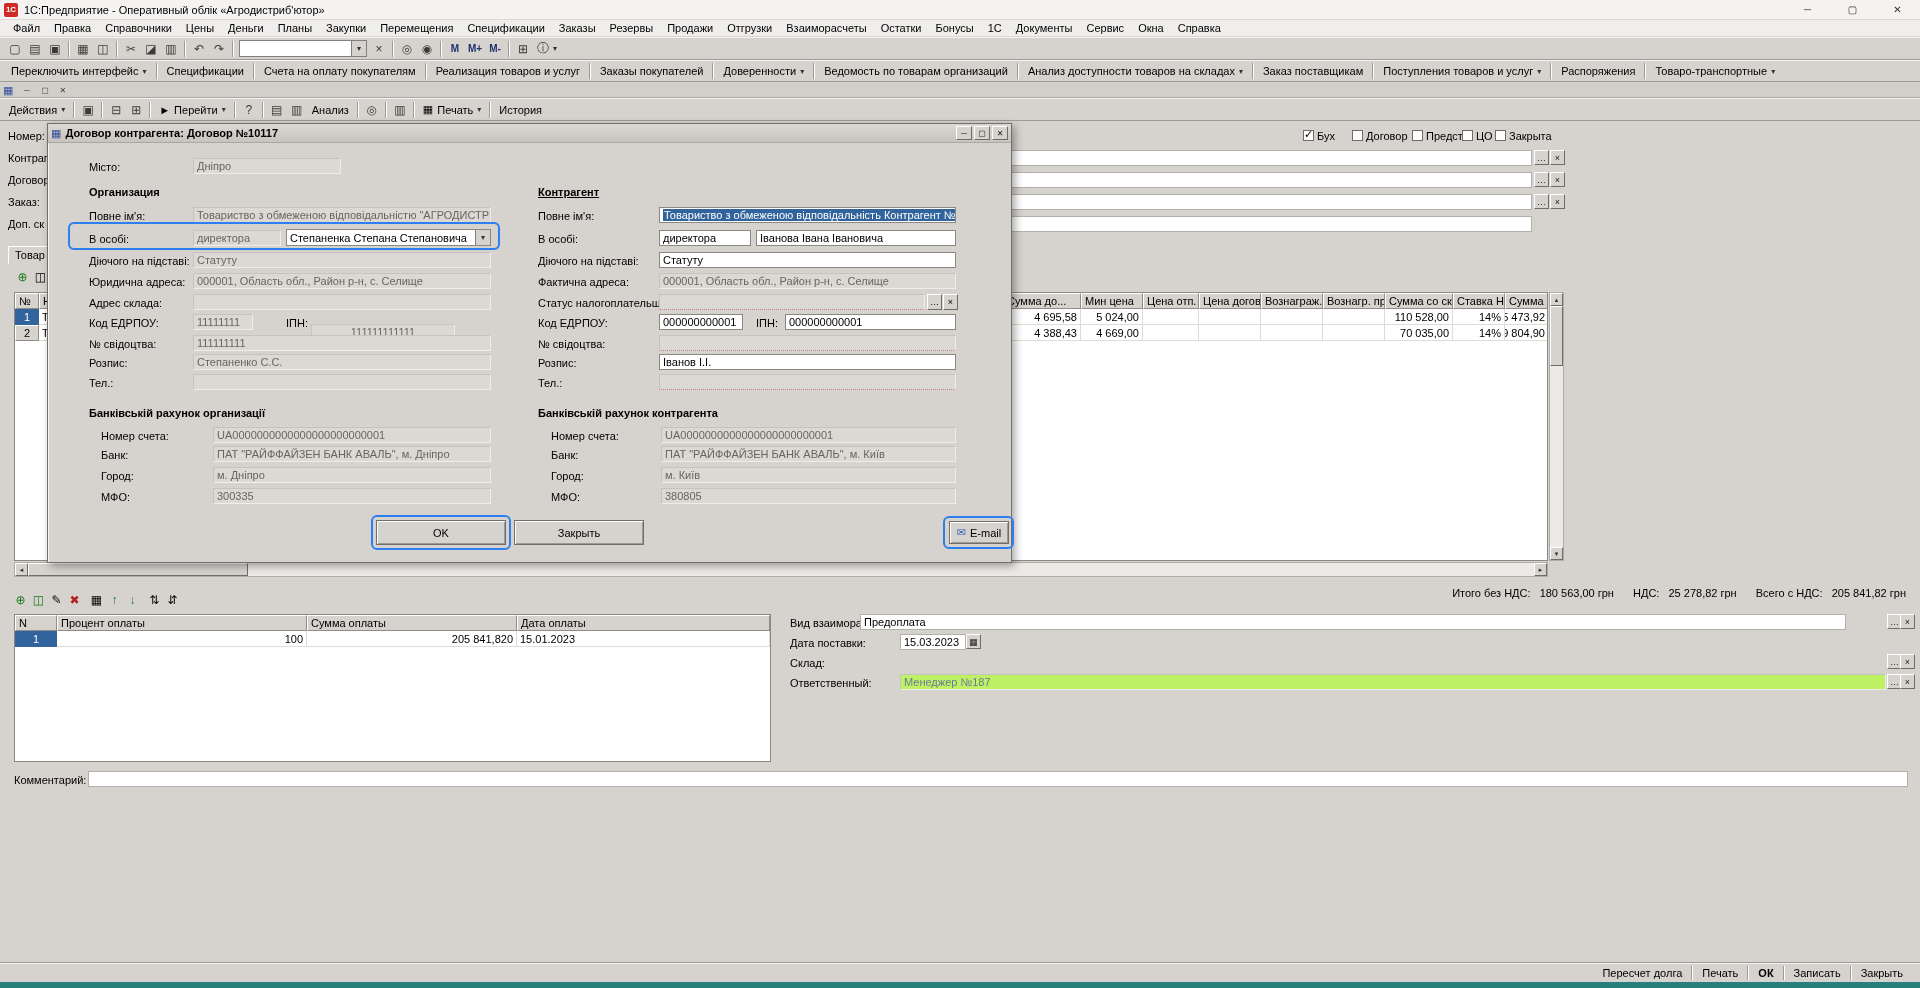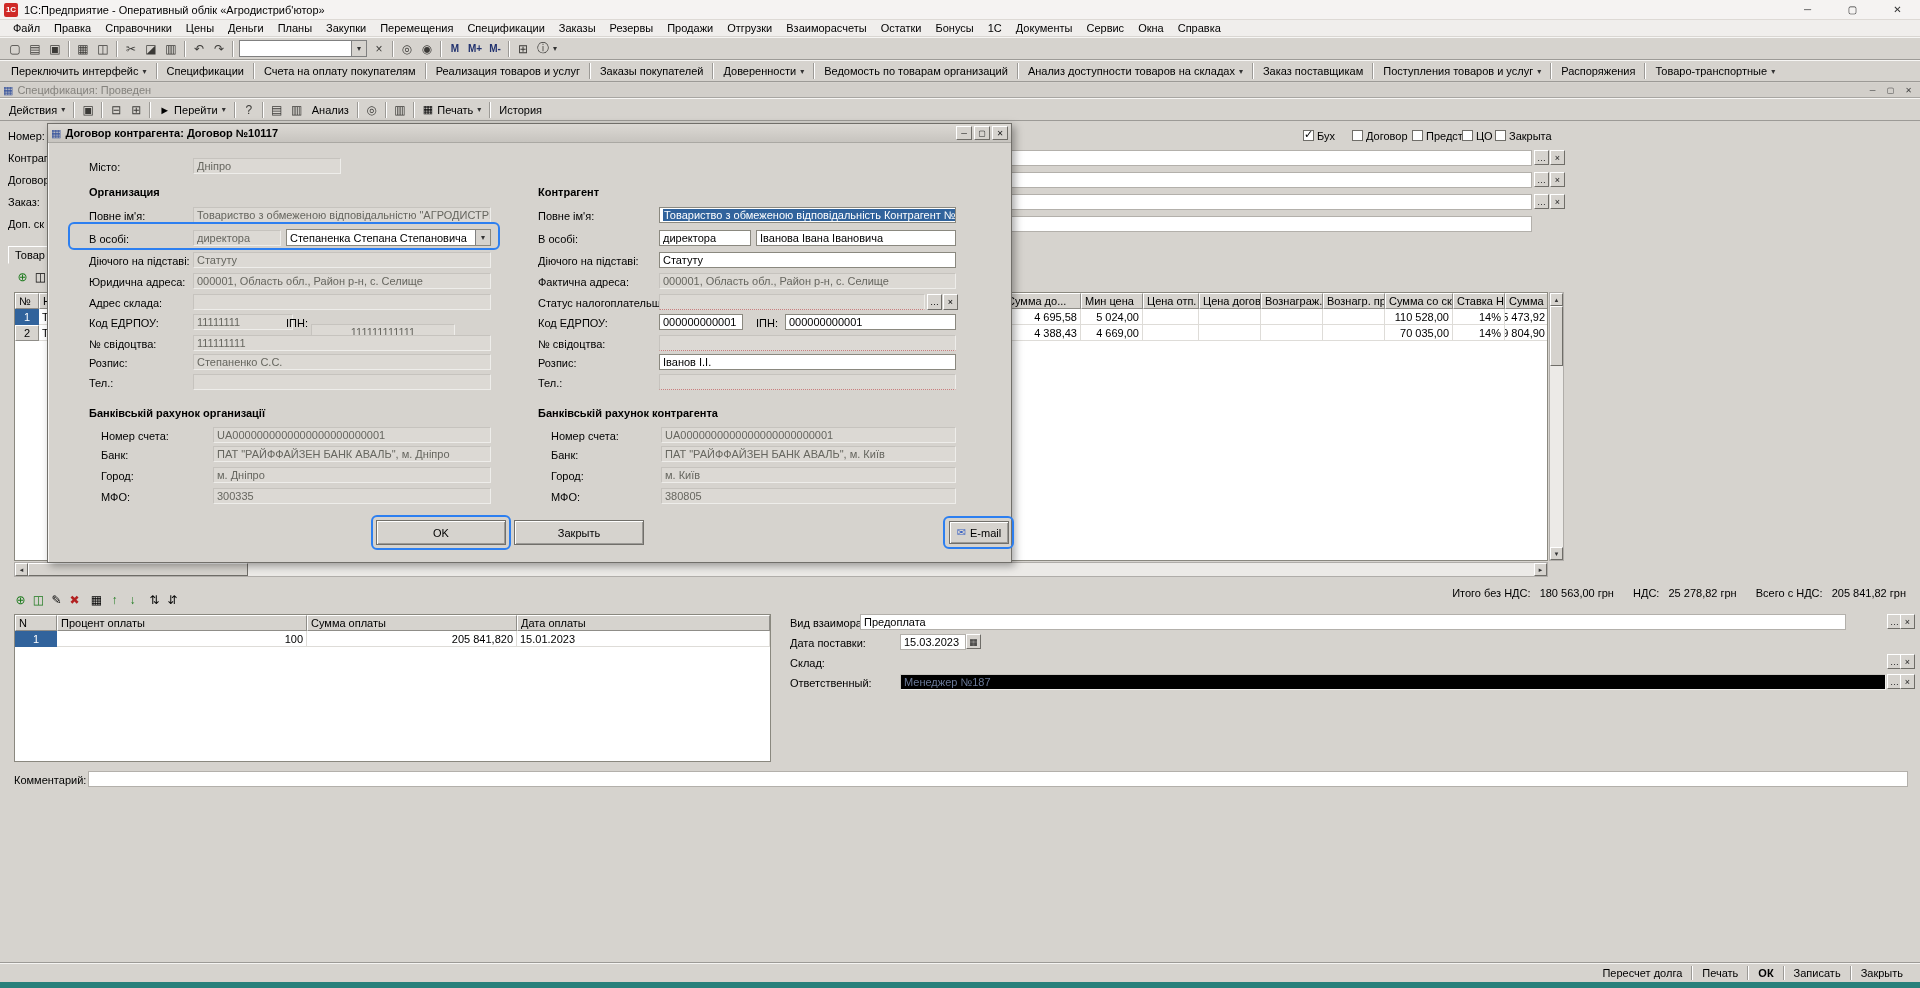--- a/index.html
+++ b/index.html
@@ -75,21 +75,21 @@
   .sb-thumb-h{width:220px;height:13px;background:#d6d3ce;border:1px solid;border-color:#fff #6f6d68 #6f6d68 #fff;flex:none;}
 
   
   .totals{position:absolute;right:14px;top:466px;white-space:nowrap;}
   .totals span{margin-left:6px;}
   .pay{position:absolute;left:14px;top:493px;width:757px;height:148px;background:#fff;border:1px solid #8a887f;overflow:hidden;}
   .pw-n{width:42px;flex:none;}.pw-p{width:250px;flex:none;}.pw-s{width:210px;flex:none;}.pw-d{width:253px;flex:none;}
 
   
   .dlabel{position:absolute;white-space:nowrap;}
-  .flatf{position:absolute;height:16px;background:#000000;border:1px solid;border-color:#c6c3be #eeedea #eeedea #c6c3be;display:flex;align-items:center;padding:0 3px;color:#6b7a99;}
+  .flatf{position:absolute;height:16px;background:#bef264;border:1px solid;border-color:#c6c3be #eeedea #eeedea #c6c3be;display:flex;align-items:center;padding:0 3px;color:#6b7a99;}
 
   
   .bbar{position:absolute;top:962px;left:0;right:0;height:20px;background:#d6d3ce;border-top:1px solid #9c9a96;box-shadow:inset 0 1px 0 #f5f4f2;display:flex;align-items:center;justify-content:flex-end;padding-right:8px;}
   .bbtn{padding:0 9px;height:16px;display:flex;align-items:center;white-space:nowrap;}
   .vsep{width:2px;height:14px;border-left:1px solid #9c9a96;border-right:1px solid #fff;}
   .teal{position:absolute;left:0;right:0;top:982px;height:6px;background:#27807b;}
 
   
   .modal{position:absolute;left:47px;top:2px;width:965px;height:440px;background:#d6d3ce;border:1px solid #716f6a;box-shadow:3px 3px 8px rgba(0,0,0,.35), inset 1px 1px 0 #f5f4f2;z-index:10;}
   .modal-title{height:19px;background:linear-gradient(#dcd9d4,#c7c4bf);display:flex;align-items:center;padding:0 3px;border-bottom:1px solid #aaa8a3;}
@@ -232,21 +232,20 @@
       </span>
     <span class="sep"></span>
     <span class="ibtn">
         <span>Товаро-транспортные</span>
         <span class="dd-arrow">▾</span>
       </span>
   </div>
 
   <div class="mdi-bar">
     <span class="mdi-ic">▦</span>
-    <span class="mtitle">Спецификация: Проведен</span>
     <span class="mdi-btn">─</span>
     <span class="mdi-btn">▢</span>
     <span class="mdi-btn">✕</span>
   </div>
 
   <div class="toolbar doctb">
     <span class="txtbtn">
         <span>Действия</span>
         <span class="dd-arrow">▾</span>
       </span>
@@ -458,21 +457,21 @@
         <span class="mt-btn">▢</span>
         <span class="mt-btn">✕</span>
       </div>
 
       <span class="mlabel" style="left:41px;top:37px;">Місто:</span>
       <span class="f flat" style="left:145px;top:34px;width:148px;">
           <span>Дніпро</span>
         </span>
 
       <span class="mhead" style="left:41px;top:62px;">Организация</span>
-      <span class="mhead" style="left:490px;top:62px;">Контрагент</span>
+      <span class="mhead" style="left:490px;top:62px;text-decoration:underline;">Контрагент</span>
 
       <span class="mlabel" style="left:41px;top:86px;">Повне ім'я:</span>
       <span class="f flat" style="left:145px;top:83px;width:298px;">
           <span>Товариство з обмеженою відповідальністю "АГРОДИСТРИБЮТОР"</span>
         </span>
       <span class="mlabel" style="left:490px;top:86px;">Повне ім'я:</span>
       <span class="f white" style="left:611px;top:83px;width:297px;">
           <span class="seltext">Товариство з обмеженою відповідальність Контрагент №1894</span>
         </span>
 
@@ -516,21 +515,21 @@
           <span></span>
         </span>
       <span class="mlabel" style="left:490px;top:173px;">Статус налогоплательщика:</span>
       <span class="f req" style="left:611px;top:170px;width:266px;">
           <span></span>
         </span>
       <span class="mf-btn" style="left:879px;top:170px;">…</span>
       <span class="mf-btn" style="left:895px;top:170px;">×</span>
 
       <span class="mlabel" style="left:41px;top:193px;">Код ЕДРПОУ:</span>
-      <span class="f flat" style="left:145px;top:190px;width:100px;">
+      <span class="f flat" style="left:145px;top:190px;width:60px;">
           <span>11111111</span>
         </span>
       <span class="mlabel" style="left:238px;top:193px;">ІПН:</span>
       <span class="f flat" style="left:263px;top:200px;width:144px;justify-content:center;">
           <span>111111111111</span>
         </span>
       <span class="mlabel" style="left:490px;top:193px;">Код ЕДРПОУ:</span>
       <span class="f white" style="left:611px;top:190px;width:84px;">
           <span>000000000001</span>
         </span>

